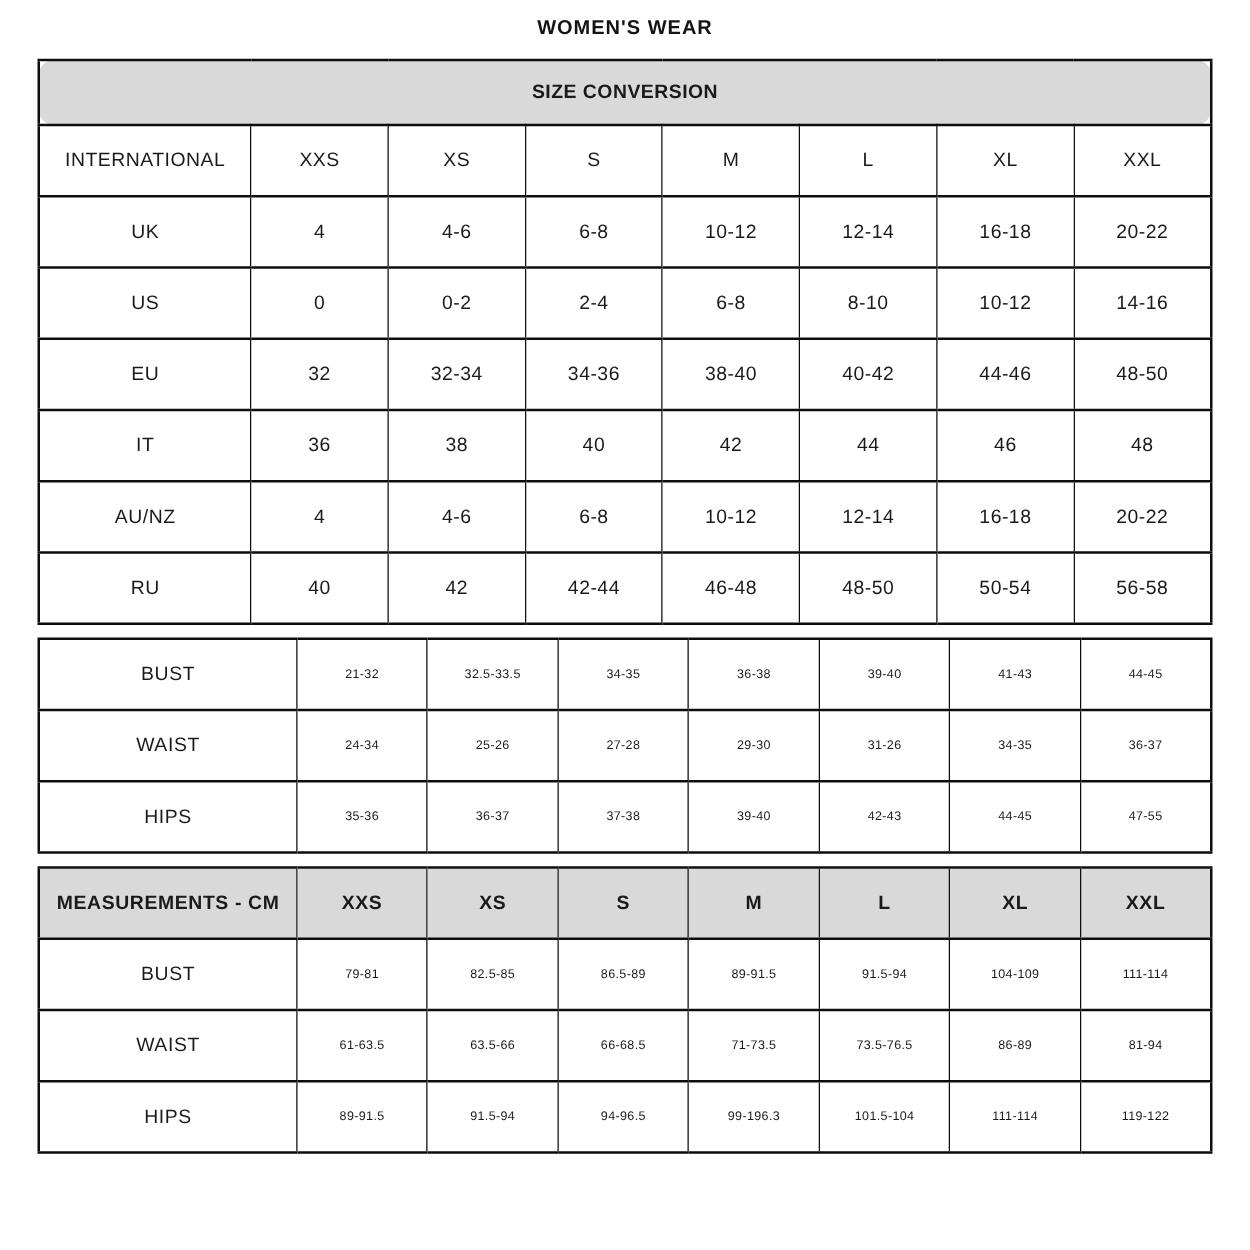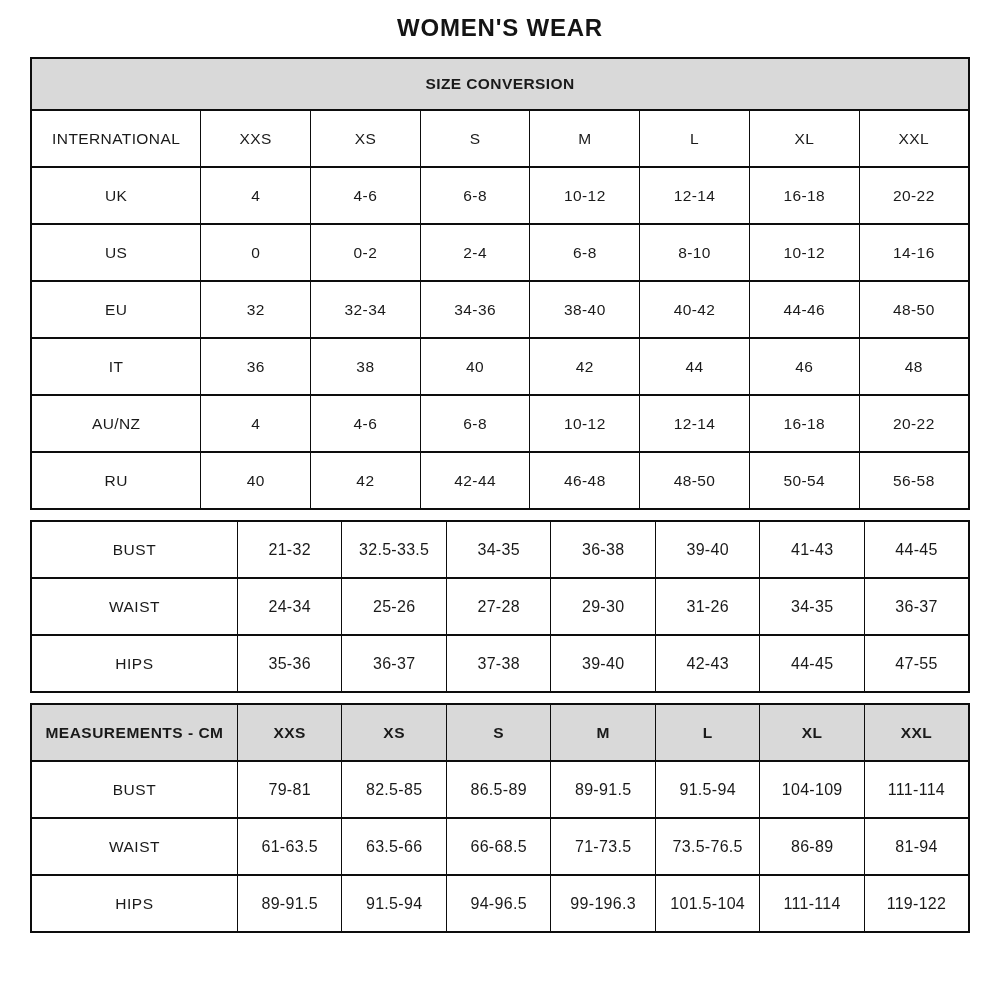--- a/index.html
+++ b/index.html
@@ -9,21 +9,21 @@
     font-family: "Liberation Sans", "DejaVu Sans", sans-serif;
     color: #1a1a1a;
   }
   .page {
     width: 940px;
     margin: 0 auto;
     padding-top: 14px;
   }
   .page-title {
     text-align: center;
-    font-size: 24px;
+    font-size: 16px;
     font-weight: 700;
     letter-spacing: 0.8px;
     margin: 0 0 15px 0;
     color: #141414;
   }
   table {
     width: 100%;
     border-collapse: collapse;
     table-layout: fixed;
     margin-bottom: 10px;
@@ -39,30 +39,30 @@
     overflow: hidden;
     white-space: nowrap;
   }
   .gray { background: #d9d9d9; }
   .banner-cell {
     height: 50px;
     font-weight: 700;
     font-size: 15.5px;
     letter-spacing: 0.6px;
   }
-  .t1 td { height: 55px; font-size: 15.5px; letter-spacing: 0.4px; }
+  .t1 td { height: 55px; font-size: 15.5px; letter-spacing: 0.4px; border-radius: 12px; }
   .t1 .banner-cell { height: 50px; }
   .meas td { height: 55px; }
   .meas .head-cell {
     font-weight: 700;
     font-size: 15.5px;
     letter-spacing: 0.5px;
   }
   .row-label { font-size: 15.5px; letter-spacing: 0.5px; }
-  .val { font-size: 16px; letter-spacing: 0.3px; }
+  .val { font-size: 10px; letter-spacing: 0.3px; }
   col.label1 { width: 18.1%; }
   col.data1  { width: 11.7%; }
   col.label2 { width: 22%; }
   col.data2  { width: 11.14%; }
 </style>
 </head>
 <body>
 
 <div class="page">
 

